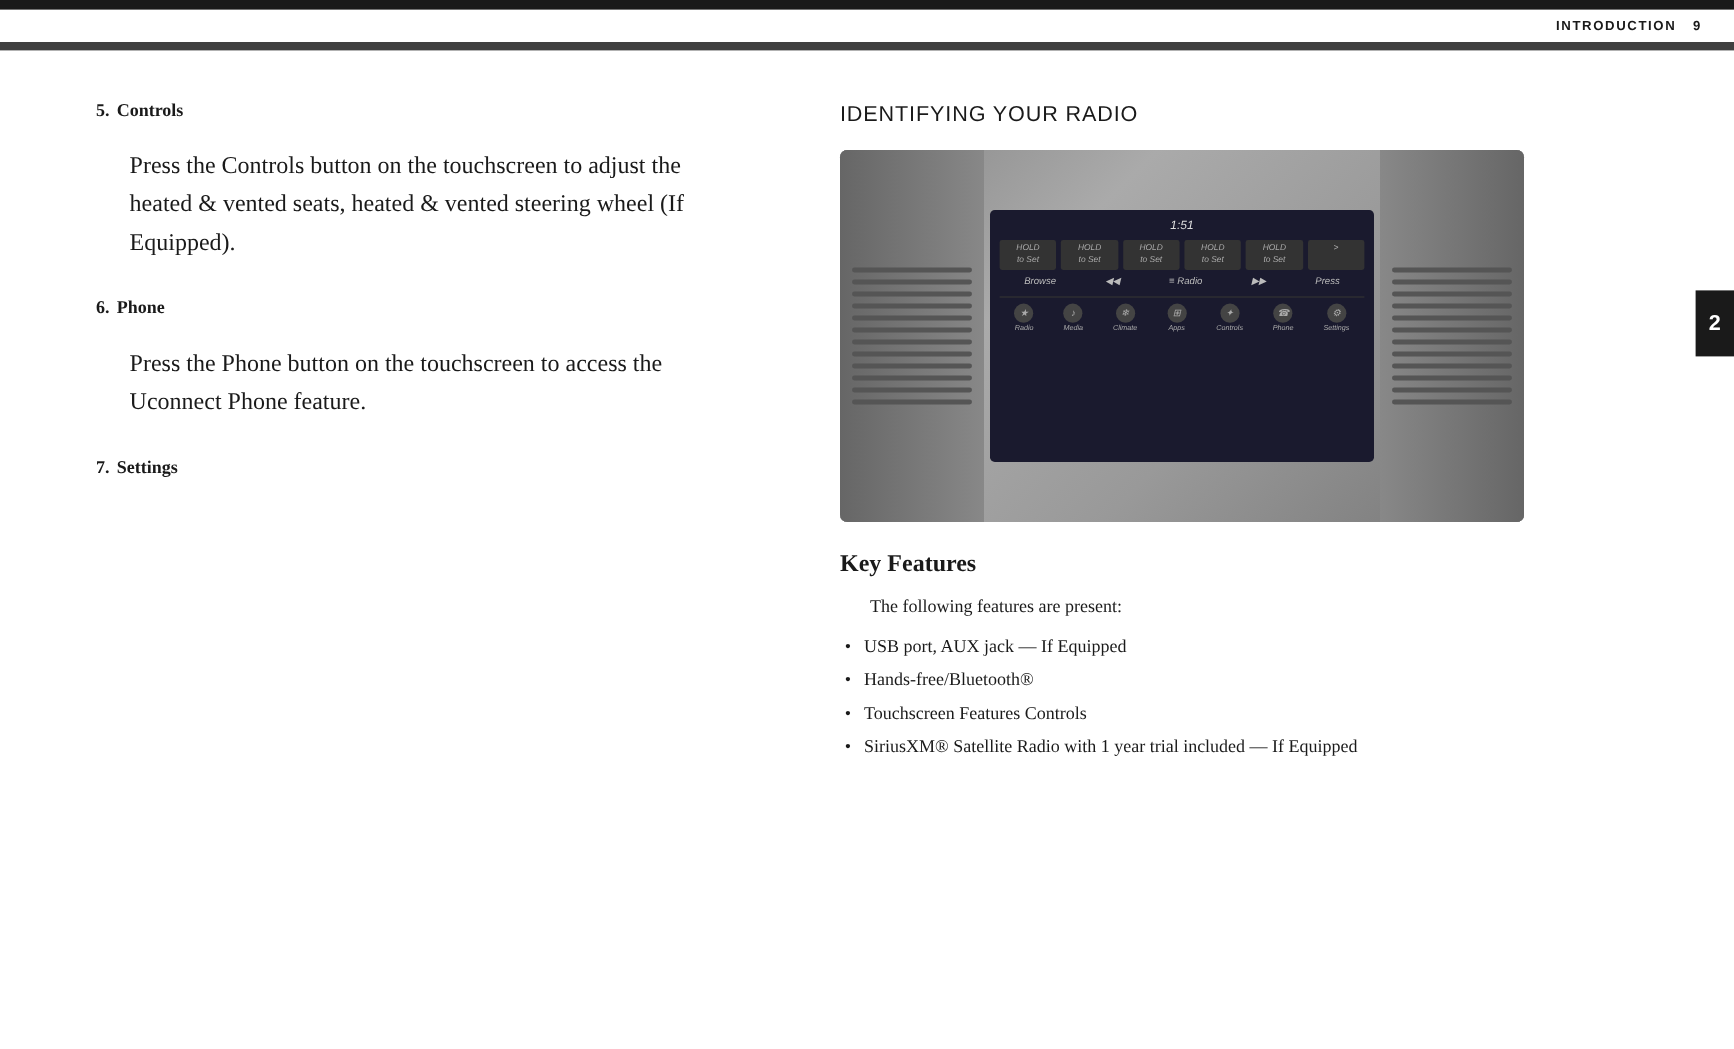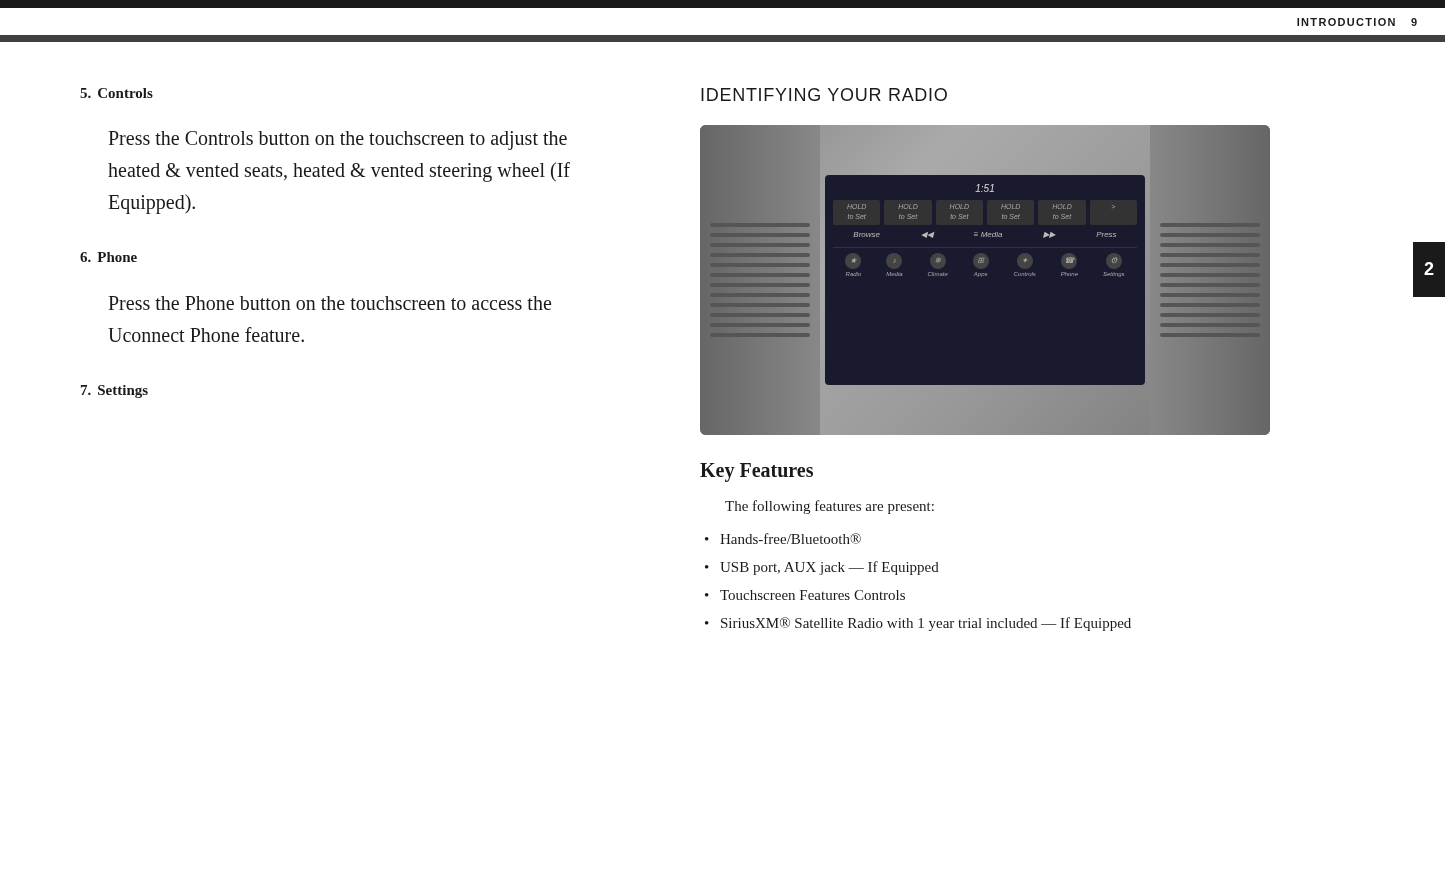--- a/index.html
+++ b/index.html
@@ -334,21 +334,21 @@
             <div class="preset-btn">HOLD<br>to Set</div>
             <div class="preset-btn">HOLD<br>to Set</div>
             <div class="preset-btn">HOLD<br>to Set</div>
             <div class="preset-btn">HOLD<br>to Set</div>
             <div class="preset-btn">HOLD<br>to Set</div>
             <div class="preset-btn">&gt;</div>
           </div>
           <div class="screen-controls">
             <span>Browse</span>
             <span>◀◀</span>
-            <span>≡ Media</span>
+            <span>≡ Radio</span>
             <span>▶▶</span>
             <span>Press</span>
           </div>
           <div class="screen-nav-icons">
             <div class="nav-icon">
               <div class="nav-icon-circle">★</div>
               <span>Radio</span>
             </div>
             <div class="nav-icon">
               <div class="nav-icon-circle">♪</div>
@@ -391,22 +391,22 @@
           <div class="vent-slat"></div>
           <div class="vent-slat"></div>
         </div>
       </div>
     </div>
 
     <div>
       <div class="key-features-heading">Key Features</div>
       <p class="features-intro">The following features are present:</p>
       <ul class="features-list">
+        <li>USB port, AUX jack — If Equipped</li>
         <li>Hands-free/Bluetooth®</li>
-        <li>USB port, AUX jack — If Equipped</li>
         <li>Touchscreen Features Controls</li>
         <li>SiriusXM® Satellite Radio with 1 year trial included — If Equipped</li>
       </ul>
     </div>
 
     <div class="chapter-tab">2</div>
 
   </div>
 </div>
 

